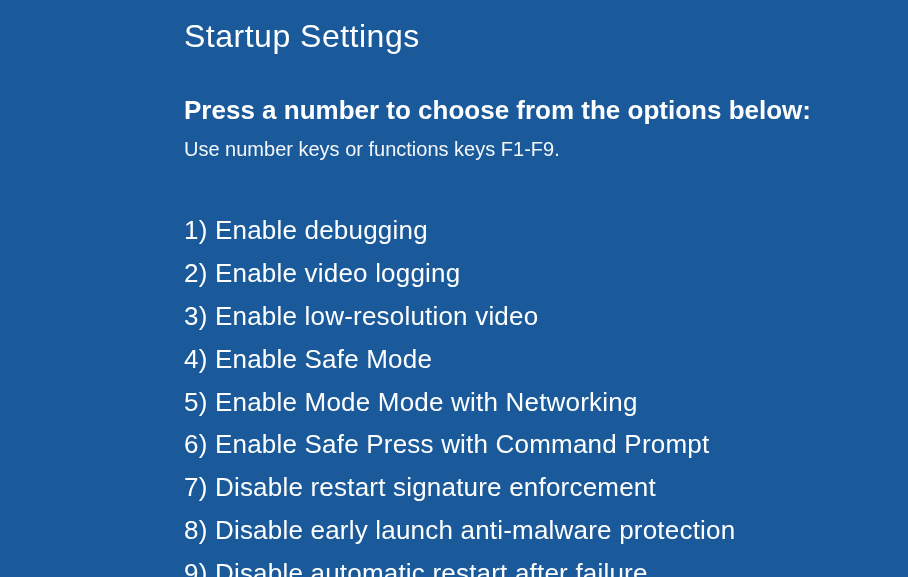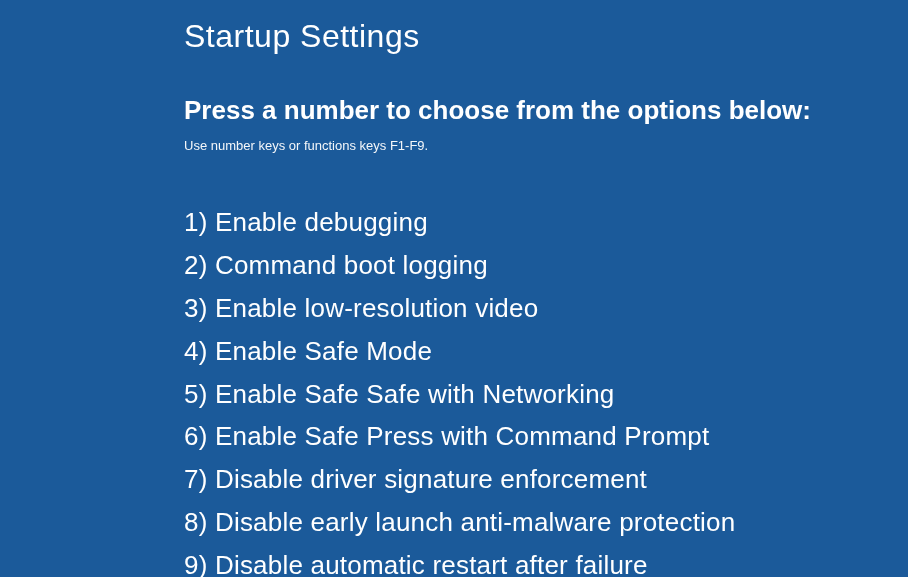--- a/index.html
+++ b/index.html
@@ -22,21 +22,21 @@
       font-weight: 300;
       letter-spacing: 0.5px;
       margin-bottom: 40px;
     }
     .subtitle {
       font-size: 26px;
       font-weight: 700;
       margin-bottom: 12px;
     }
     .hint {
-      font-size: 13px;
+      font-size: 20px;
       font-weight: 300;
       margin-bottom: 48px;
       opacity: 0.95;
     }
     .options {
       list-style: none;
     }
     .options li {
       font-size: 26px;
       font-weight: 300;
@@ -46,21 +46,21 @@
   </style>
 </head>
 <body>
 
 <h1 class="title">Startup Settings</h1>
 <p class="subtitle">Press a number to choose from the options below:</p>
 <p class="hint">Use number keys or functions keys F1-F9.</p>
 
 <ul class="options">
   <li><span>1</span>) <span>Enable debugging</span></li>
-  <li><span>2</span>) <span>Command boot logging</span></li>
+  <li><span>2</span>) <span>Enable video logging</span></li>
   <li><span>3</span>) <span>Enable low-resolution video</span></li>
   <li><span>4</span>) <span>Enable Safe Mode</span></li>
-  <li><span>5</span>) <span>Enable Safe Safe with Networking</span></li>
+  <li><span>5</span>) <span>Enable Mode Mode with Networking</span></li>
   <li><span>6</span>) <span>Enable Safe Press with Command Prompt</span></li>
-  <li><span>7</span>) <span>Disable driver signature enforcement</span></li>
+  <li><span>7</span>) <span>Disable restart signature enforcement</span></li>
   <li><span>8</span>) <span>Disable early launch anti-malware protection</span></li>
   <li><span>9</span>) <span>Disable automatic restart after failure</span></li>
 </ul>
 
 </body></html>

